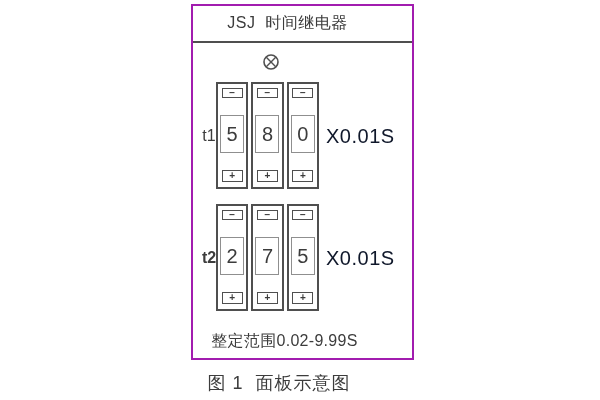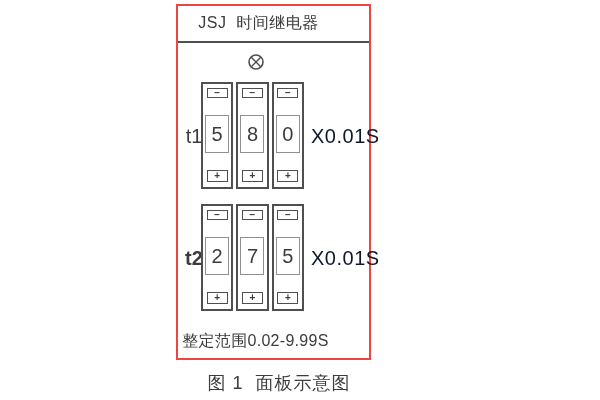--- a/index.html
+++ b/index.html
@@ -2,32 +2,32 @@
 <html><head>
 <meta charset="utf-8">
 <style>
   html,body{margin:0;padding:0;background:#ffffff;}
   .figure{
     position:relative;width:600px;height:400px;background:#ffffff;
     font-family:"Liberation Sans","DejaVu Sans",sans-serif;color:#3c3c3c;
     overflow:hidden;
   }
   .panel{
-    position:absolute;left:176px;top:4px;width:195px;height:356px;
-    border:2px solid #ef4444;box-sizing:border-box;background:#ffffff;
+    position:absolute;left:191px;top:4px;width:223px;height:356px;
+    border:2px solid #a21caf;box-sizing:border-box;background:#ffffff;
   }
   .panel-header{
     position:absolute;left:0;top:0;right:0;height:37px;
     border-bottom:2px solid #4f4f4f;
     display:flex;align-items:center;justify-content:center;
     box-sizing:border-box;padding-right:30px;
   }
   .panel-title{font-size:16px;letter-spacing:0.5px;white-space:pre;color:#3c3c3c;}
   .lamp{position:absolute;left:69px;top:47px;}
-  .grp-label{position:absolute;left:5px;width:22px;height:20px;font-size:20px;
+  .grp-label{position:absolute;left:5px;width:22px;height:20px;font-size:16px;
     display:flex;align-items:center;justify-content:center;color:#3c3c3c;}
   .grp-label.t1{top:120px;}
   .grp-label.t2{top:242px;font-weight:bold;}
   .wheel-group{
     position:absolute;left:23px;width:103px;height:107px;
     display:flex;gap:3px;
   }
   .wheel-group.g1{top:76px;}
   .wheel-group.g2{top:198px;}
   .wheel-col{

